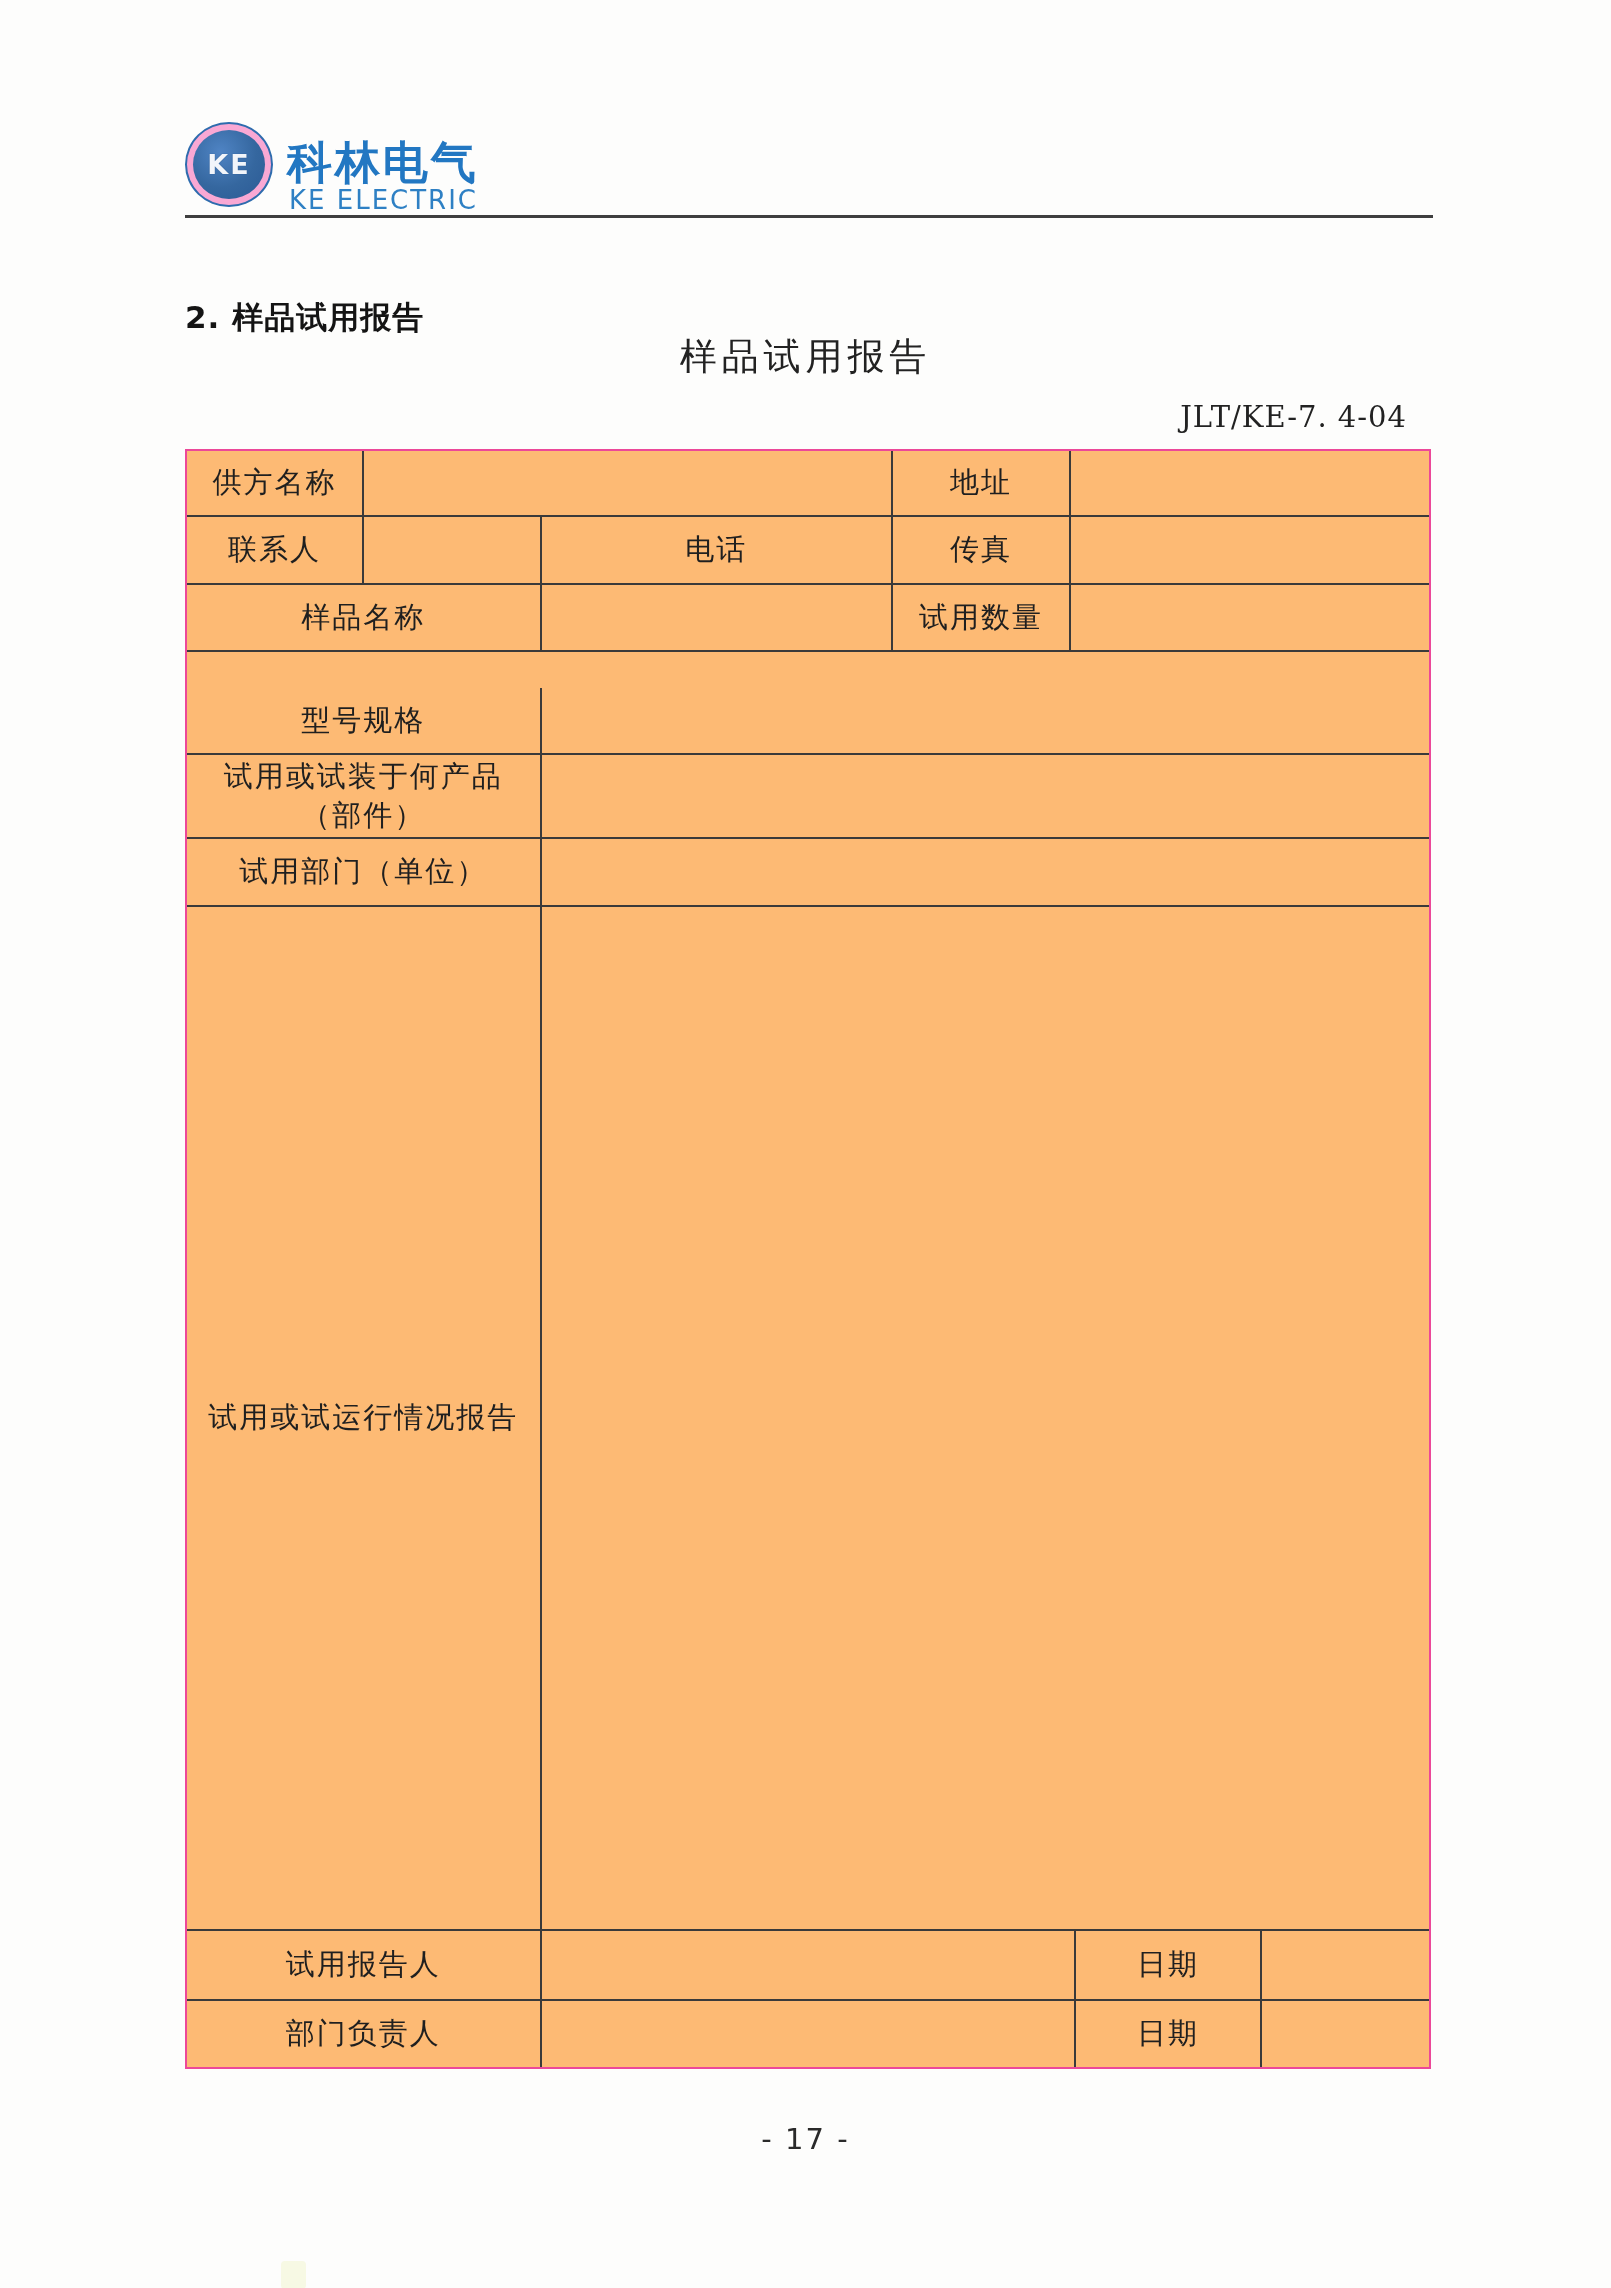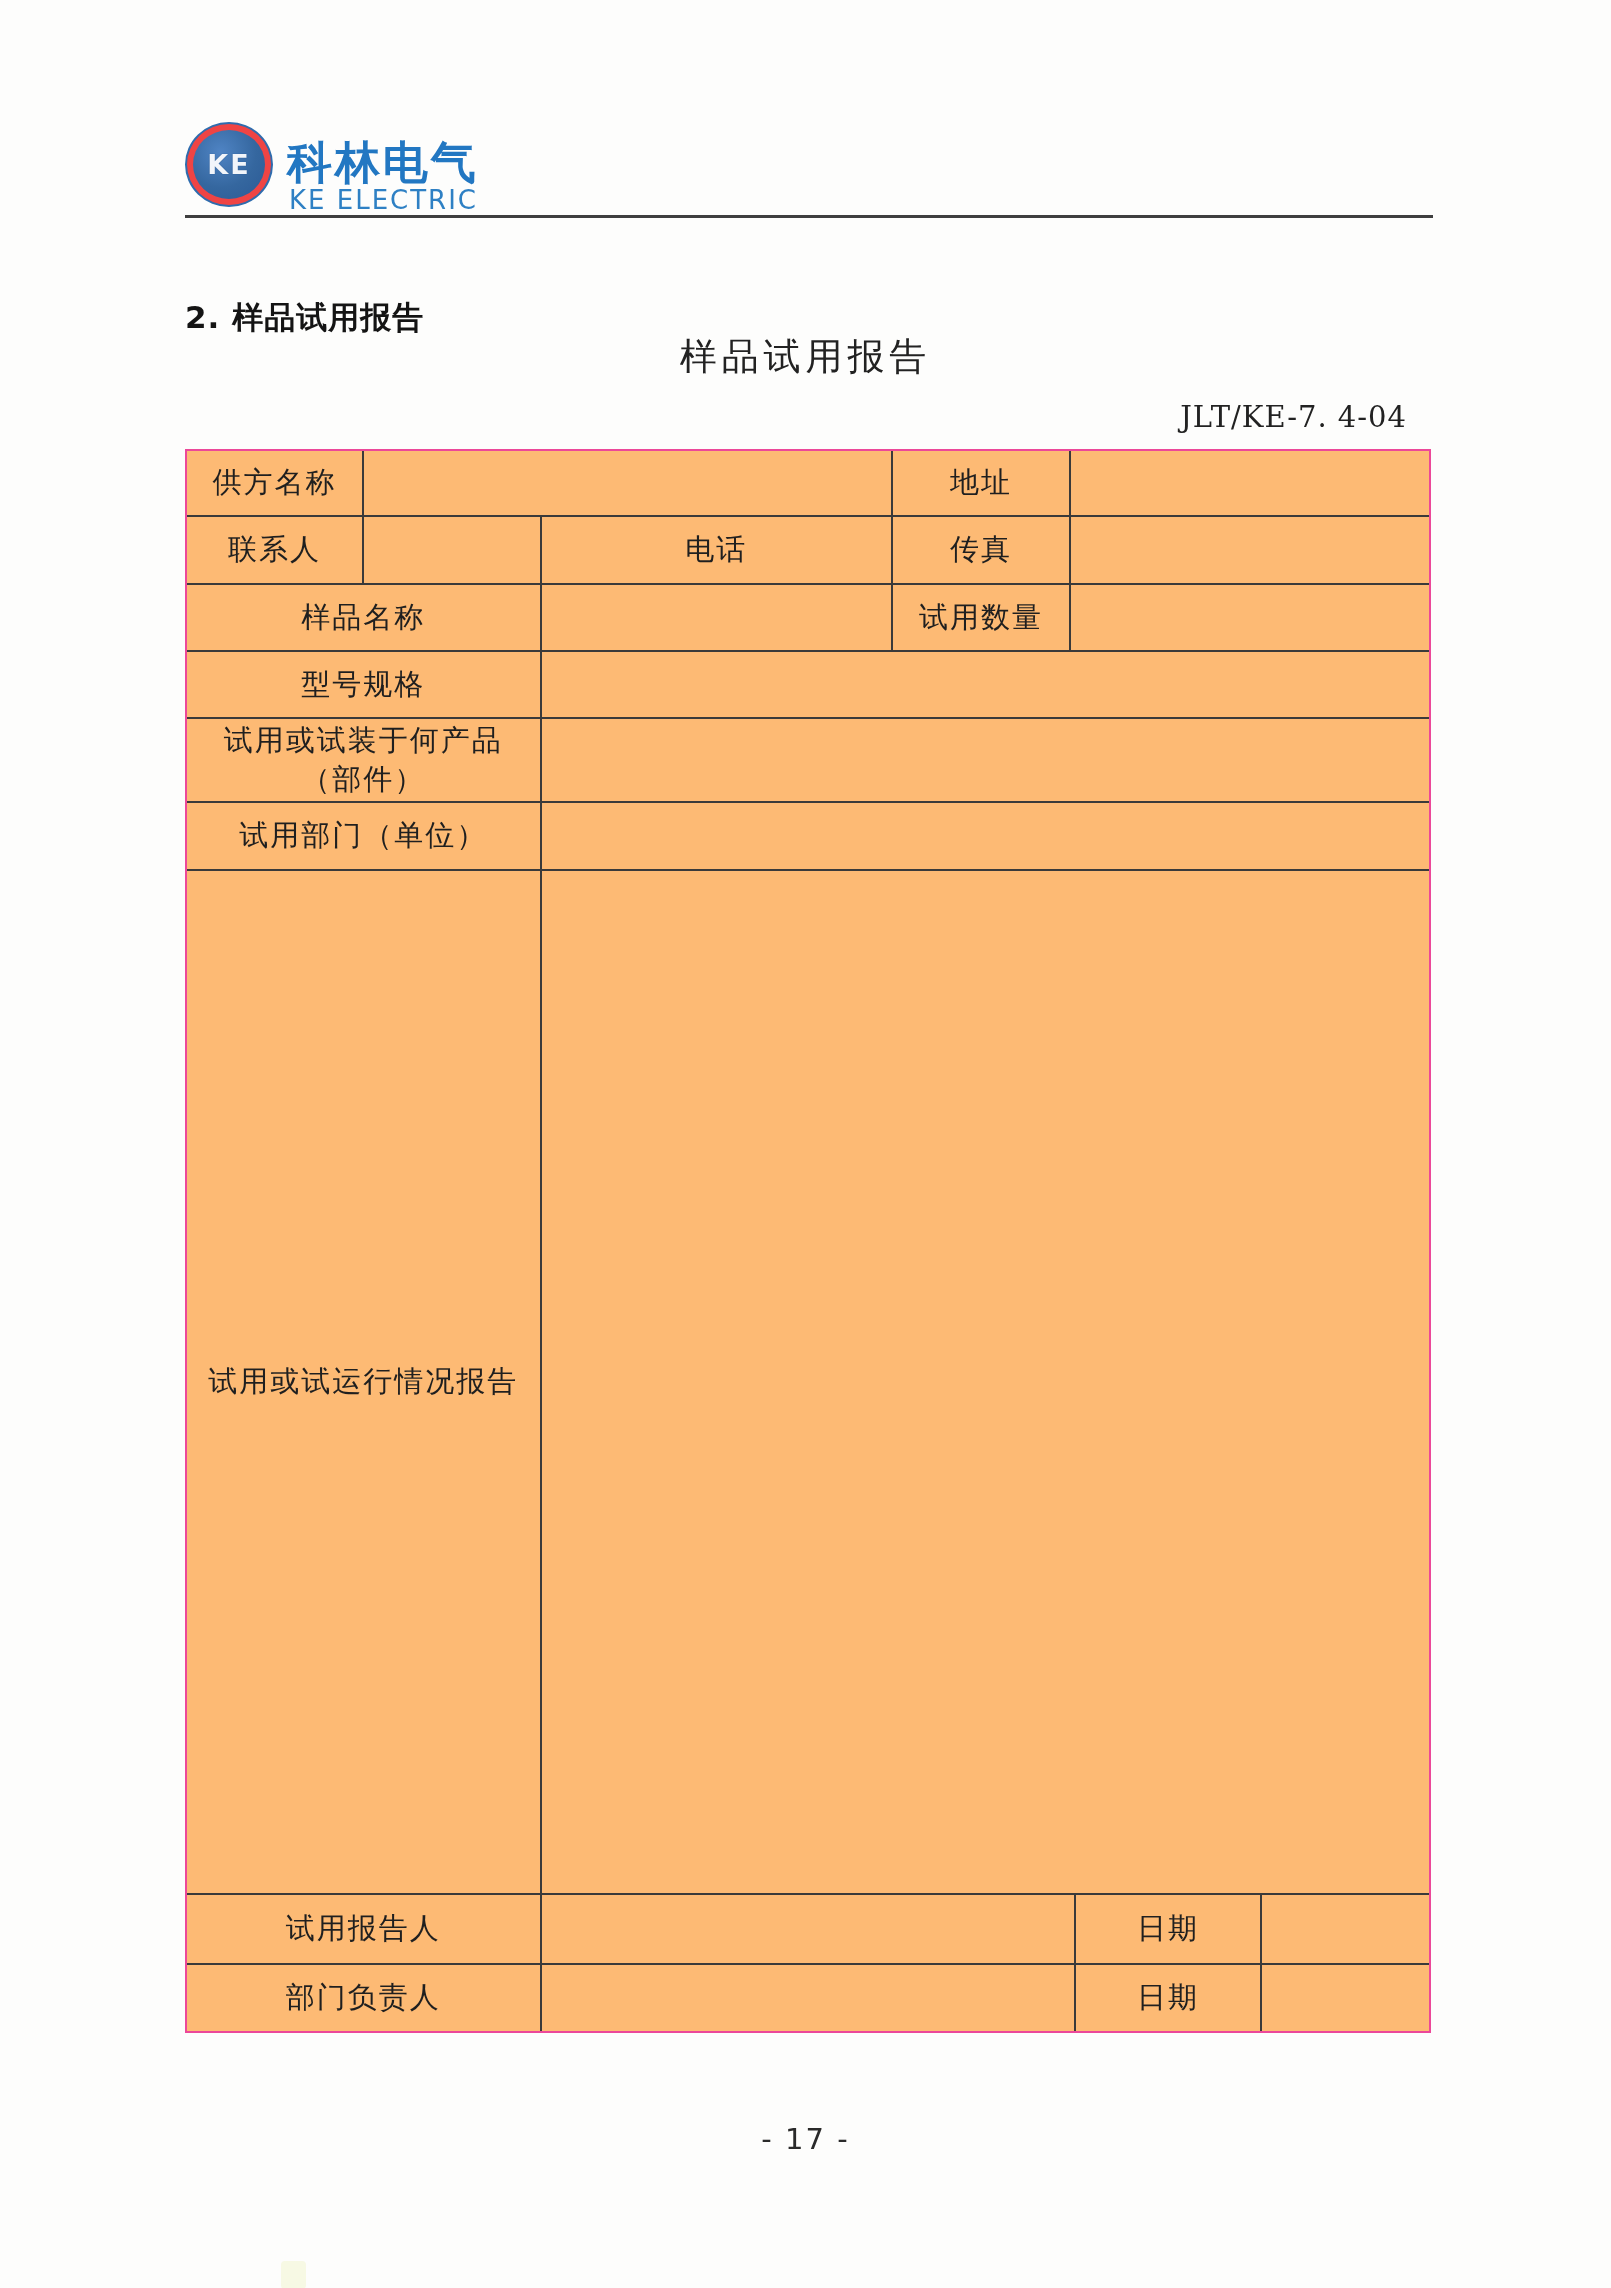--- a/index.html
+++ b/index.html
@@ -7,21 +7,21 @@
     position:relative;
     width:1611px;height:2289px;
     background:#fdfdfc;
     overflow:hidden;
     font-family:"DejaVu Serif","Liberation Serif",serif;
     color:#1f1f1f;
   }
   
   .logo-outer{
     position:absolute;left:185px;top:122px;width:88px;height:85px;
-    border-radius:50%;border:2.9px solid #2e6cae;background:#ef4444;
+    border-radius:50%;border:2.9px solid #2e6cae;background:#f9a8d4;
     display:flex;align-items:center;justify-content:center;box-sizing:border-box;
   }
   .logo-inner{
     width:72px;height:69px;border-radius:50%;
     background:radial-gradient(circle at 38% 32%, #4f84c4 0%, #35679f 55%, #2b5a95 100%);
     color:#f2f5fa;display:flex;align-items:center;justify-content:center;
     font-family:"DejaVu Sans","Liberation Sans",sans-serif;
     font-weight:bold;font-size:27px;letter-spacing:2px;
     text-shadow:0 0 1px #1e4a80;
   }
@@ -80,21 +80,21 @@
   .fill{flex:1 1 auto;}
   .w-a  {flex:0 0 14.08%;}
   .w-b  {flex:0 0 14.32%;}
   .w-c  {flex:0 0 28.25%;}
   .w-d  {flex:0 0 14.40%;}
   .w-ab {flex:0 0 28.40%;}
   .w-bc {flex:0 0 42.57%;}
   .w-r8b{flex:0 0 43.04%;}
   .w-r8d{flex:0 0 14.95%;}
   .h-r1{height:64px;} .h-r2{height:66px;} .h-r3{height:65px;}
-  .h-r4{height:65px;} .h-r5{height:66px;} .h-r6{height:82px;}
+  .h-r4{height:65px;margin-top:36px;} .h-r5{height:66px;} .h-r6{height:82px;}
   .h-r7{height:1022px;} .h-r8{height:68px;} .h-r9{height:66px;}
   .two-line span{display:block;line-height:39px;}
   
   .footer-page-number{
     position:absolute;left:0;top:2122px;width:1611px;text-align:center;
     font-family:"DejaVu Sans","Liberation Sans",sans-serif;
     font-size:29px;color:#2a2a2a;letter-spacing:2px;
   }
   .scan-artifact{
     position:absolute;left:281px;top:2261px;width:25px;height:28px;

